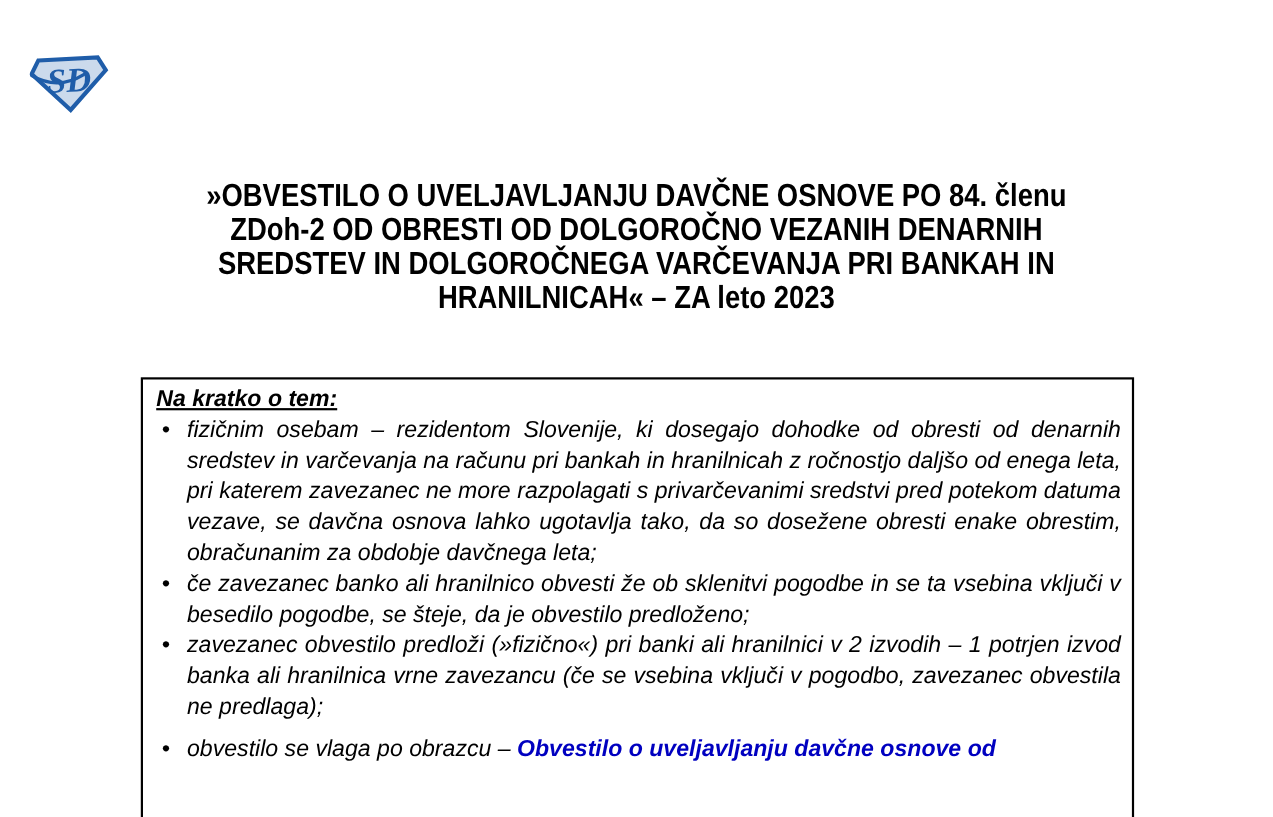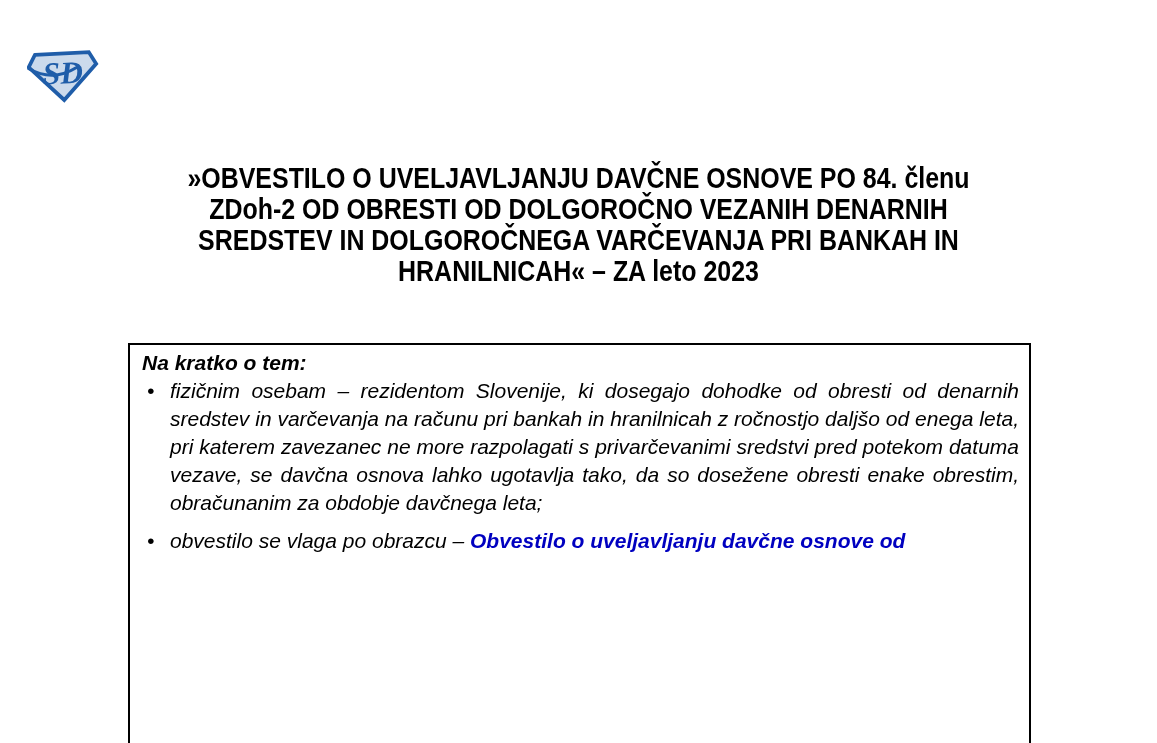--- a/index.html
+++ b/index.html
@@ -41,20 +41,21 @@
     height: 470px; 
     border: 2px solid #000000;
     background: #ffffff;
     padding: 4px 10px 0 12px;
     font-style: italic;
     font-size: 21px;
     line-height: 28px;
   }
   .summary-heading {
     font-weight: bold;
+    text-decoration: underline;
     line-height: 28px;
   }
   .summary-list {
     list-style: none;
     padding-left: 28px;
     margin: 0;
   }
   .summary-list li {
     position: relative;
     text-align: justify;
@@ -89,19 +90,21 @@
     <div>»OBVESTILO O UVELJAVLJANJU DAVČNE OSNOVE PO 84. členu</div>
     <div>ZDoh-2 OD OBRESTI OD DOLGOROČNO VEZANIH DENARNIH</div>
     <div>SREDSTEV IN DOLGOROČNEGA VARČEVANJA PRI BANKAH IN</div>
     <div>HRANILNICAH« – ZA leto 2023</div>
   </div>
 
   <div class="summary-box">
     <div class="summary-heading">Na kratko o tem:</div>
     <ul class="summary-list">
       <li>fizičnim osebam – rezidentom Slovenije, ki dosegajo dohodke od obresti od denarnih sredstev in varčevanja na računu pri bankah in hranilnicah z ročnostjo daljšo od enega leta, pri katerem zavezanec ne more razpolagati s privarčevanimi sredstvi pred potekom datuma vezave, se davčna osnova lahko ugotavlja tako, da so dosežene obresti enake obrestim, obračunanim za obdobje davčnega leta;</li>
+      <li>če zavezanec banko ali hranilnico obvesti že ob sklenitvi pogodbe in se ta vsebina vključi v besedilo pogodbe, se šteje, da je obvestilo predloženo;</li>
+      <li>zavezanec obvestilo predloži (»fizično«) pri banki ali hranilnici v 2 izvodih – 1 potrjen izvod banka ali hranilnica vrne zavezancu (če se vsebina vključi v pogodbo, zavezanec obvestila ne predlaga);</li>
       <li class="spaced">
         <span>obvestilo se vlaga po obrazcu – </span><span class="form-link" style="color: rgb(0, 0, 192);">Obvestilo o uveljavljanju davčne osnove od</span>
       </li>
     </ul>
   </div>
 
 </div>
 
 </body></html>

